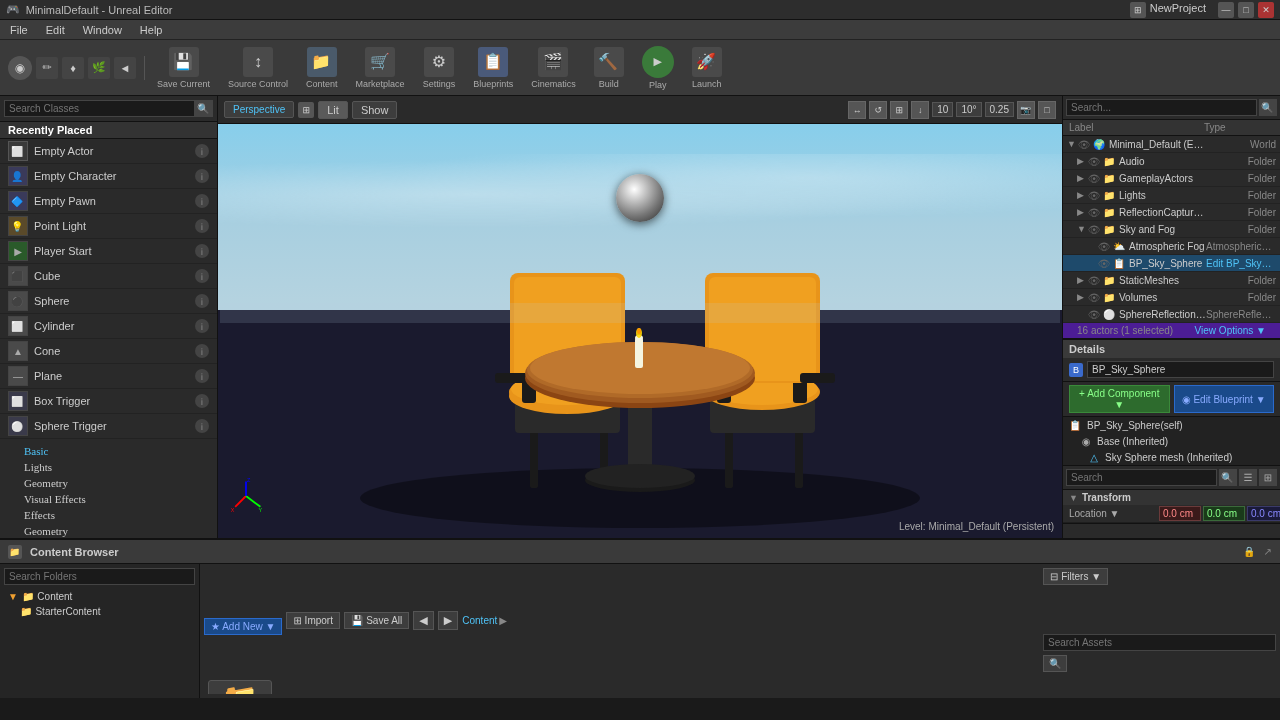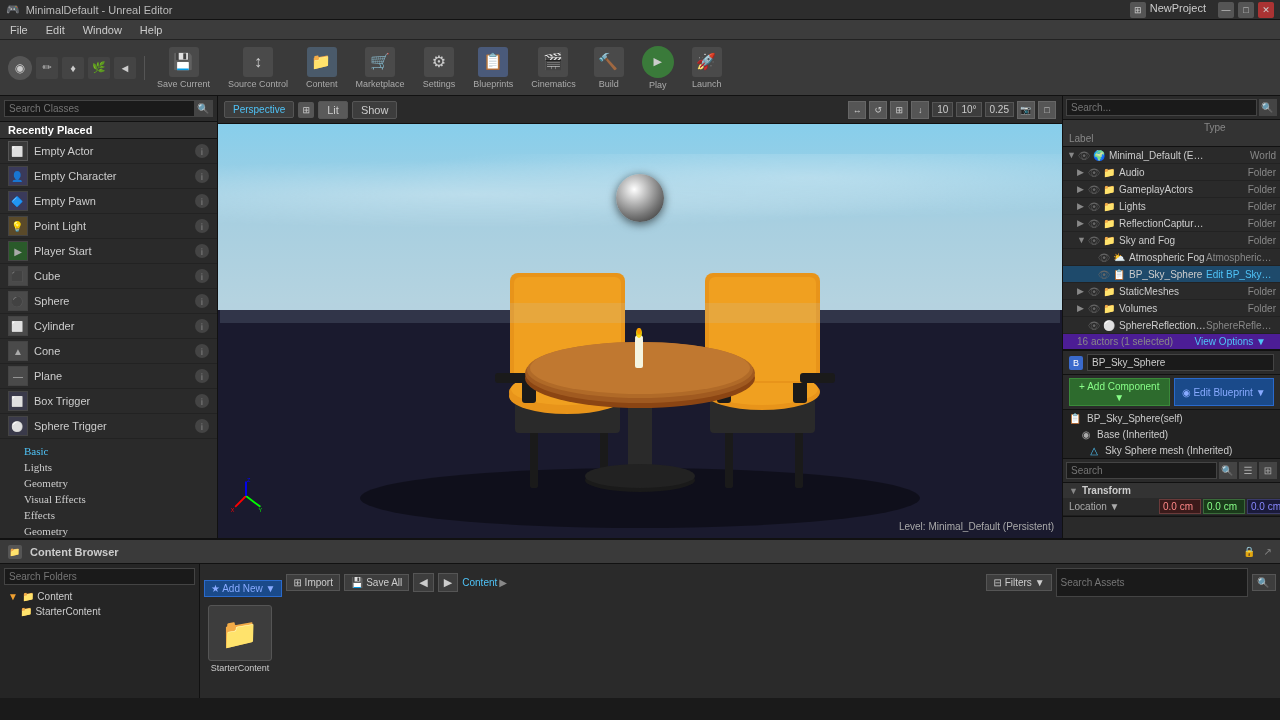--- a/index.html
+++ b/index.html
@@ -35,21 +35,21 @@
     .vp-btn { background: #3d3d3d; border: 1px solid #555; color: #ccc; padding: 2px 8px; font-size: 11px; cursor: pointer; border-radius: 2px; }
     .vp-btn.active { background: #5a5a5a; }
     #viewport-content { position: relative; flex: 1; height: calc(100% - 28px); }
 
     
     #right-panel { width: 218px; background: #2a2a2a; border-left: 1px solid #111; display: flex; flex-direction: column; flex-shrink: 0; overflow-y: auto; }
     .panel-header { padding: 3px 6px; background: #3a3a3a; border-bottom: 1px solid #111; font-size: 11px; font-weight: bold; color: #ccc; display: flex; align-items: center; gap: 4px; }
     .outliner-search { padding: 3px; background: #2a2a2a; display: flex; gap: 2px; border-bottom: 1px solid #111; }
     .outliner-search input { flex: 1; background: #1a1a1a; border: 1px solid #444; color: #ccc; padding: 2px 4px; font-size: 10px; }
     .outliner-cols { display: flex; padding: 2px 6px; background: #333; border-bottom: 1px solid #111; }
-    .outliner-cols .col-label { font-size: 10px; color: #888; flex: 1; margin-top: 11px; }
+    .outliner-cols .col-label { font-size: 10px; color: #888; flex: 1; }
     .outliner-cols .col-type { font-size: 10px; color: #888; width: 70px; }
     .outliner-item { display: flex; align-items: center; padding: 1px 4px; border-bottom: 1px solid #222; cursor: pointer; min-height: 16px; }
     .outliner-item.selected { background: #1e4a6b; }
     .outliner-item .expand { width: 10px; font-size: 9px; color: #888; }
     .outliner-item .eye { width: 14px; height: 14px; display: flex; align-items: center; justify-content: center; font-size: 10px; color: #666; }
     .outliner-item .item-icon { width: 14px; height: 14px; margin: 0 2px; display: flex; align-items: center; justify-content: center; font-size: 10px; }
     .outliner-item .item-label { flex: 1; font-size: 10px; color: #ccc; white-space: nowrap; overflow: hidden; text-overflow: ellipsis; }
     .outliner-item .item-type { width: 70px; font-size: 10px; color: #888; text-align: right; white-space: nowrap; overflow: hidden; text-overflow: ellipsis; }
     .indent-1 { padding-left: 14px; }
     .indent-2 { padding-left: 24px; }
@@ -473,20 +473,23 @@
           <span class="item-type">SphereReflection...</span>
         </div>
       </div>
       <div class="actor-count">
         <span>16 actors (1 selected)</span>
         <span class="view-options-btn">View Options ▼</span>
       </div>
     </div>
 
     <div id="details-panel">
+      <div class="details-header">
+        <span>Details</span>
+      </div>
       <div class="details-name">
         <div style="width:14px;height:14px;background:#3a6acc;border-radius:2px;display:flex;align-items:center;justify-content:center;font-size:9px;color:#fff;">B</div>
         <input type="text" value="BP_Sky_Sphere" style="flex: 1 1 0%; background: rgb(26, 26, 26); border: 1px solid rgb(68, 68, 68); color: rgb(204, 204, 204); padding: 2px 4px; font-size: 10px;">
       </div>
       <div class="details-actions">
         <button class="add-comp-btn">+ Add Component ▼</button>
         <button class="edit-bp-btn">◉ Edit Blueprint ▼</button>
       </div>
       <div class="comp-tree">
         <div class="comp-item">
@@ -558,23 +561,23 @@
       <div id="cb-toolbar" style="display:flex;align-items:center;gap:4px;margin-bottom:4px;">
         <button class="add-new-btn">★ Add New ▼</button>
         <button class="import-btn">⊞ Import</button>
         <button class="save-all-btn">💾 Save All</button>
         <button class="nav-btn">◀</button>
         <button class="nav-btn">▶</button>
         <div style="display:flex;align-items:center;gap:2px;">
           <span style="font-size:10px;color:#4fc3f7;cursor:pointer;">Content</span>
           <span style="font-size:10px;color:#888;">▶</span>
         </div>
-        <div style="margin-left:auto;display:flex;align-items:center;gap:4px;">
+        <div style="margin-left:auto;display:flex;align-items:flex-start;gap:4px;flex-direction:column;">
           <button class="filter-btn">⊟ Filters ▼</button>
-          <input type="text" class="asset-search" style="background: rgb(26, 26, 26); border: 1px solid rgb(68, 68, 68); color: rgb(204, 204, 204); padding: 8px 4px; font-size: 10px; width: 192px;" placeholder="Search Assets">
+          <input type="text" class="asset-search" style="background: rgb(26, 26, 26); border: 1px solid rgb(68, 68, 68); color: rgb(204, 204, 204); padding: 2px 4px; font-size: 10px; width: 233px; margin-top: 45px;" placeholder="Search Assets">
           <button class="search-icon-btn">🔍</button>
         </div>
       </div>
       <div id="cb-content" style="display:flex;gap:8px;flex:1;overflow-y:auto;">
         <div class="asset-item">
           <div class="asset-icon" style="display:flex;align-items:center;justify-content:center;font-size:30px;color:#f0a030;">📁</div>
           <span class="asset-label">StarterContent</span>
         </div>
       </div>
     </div>

